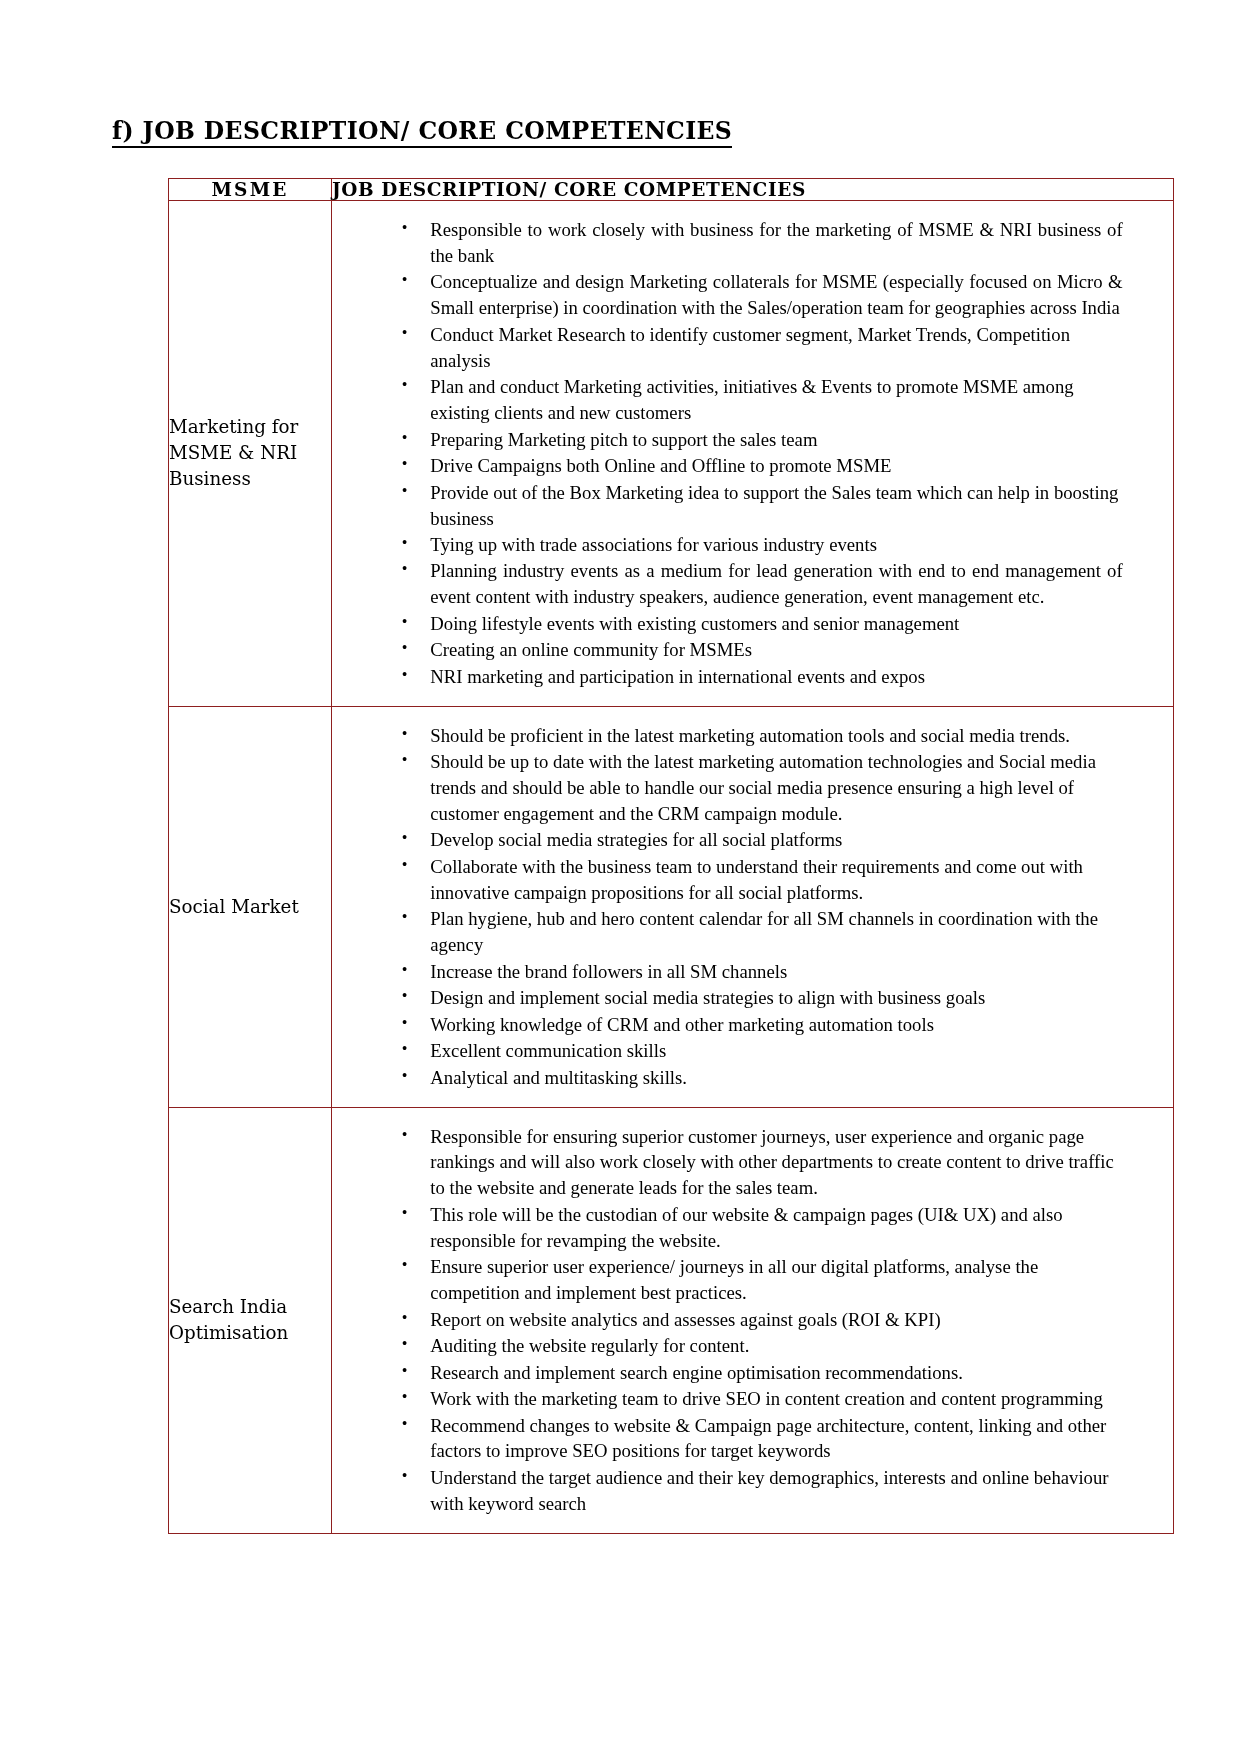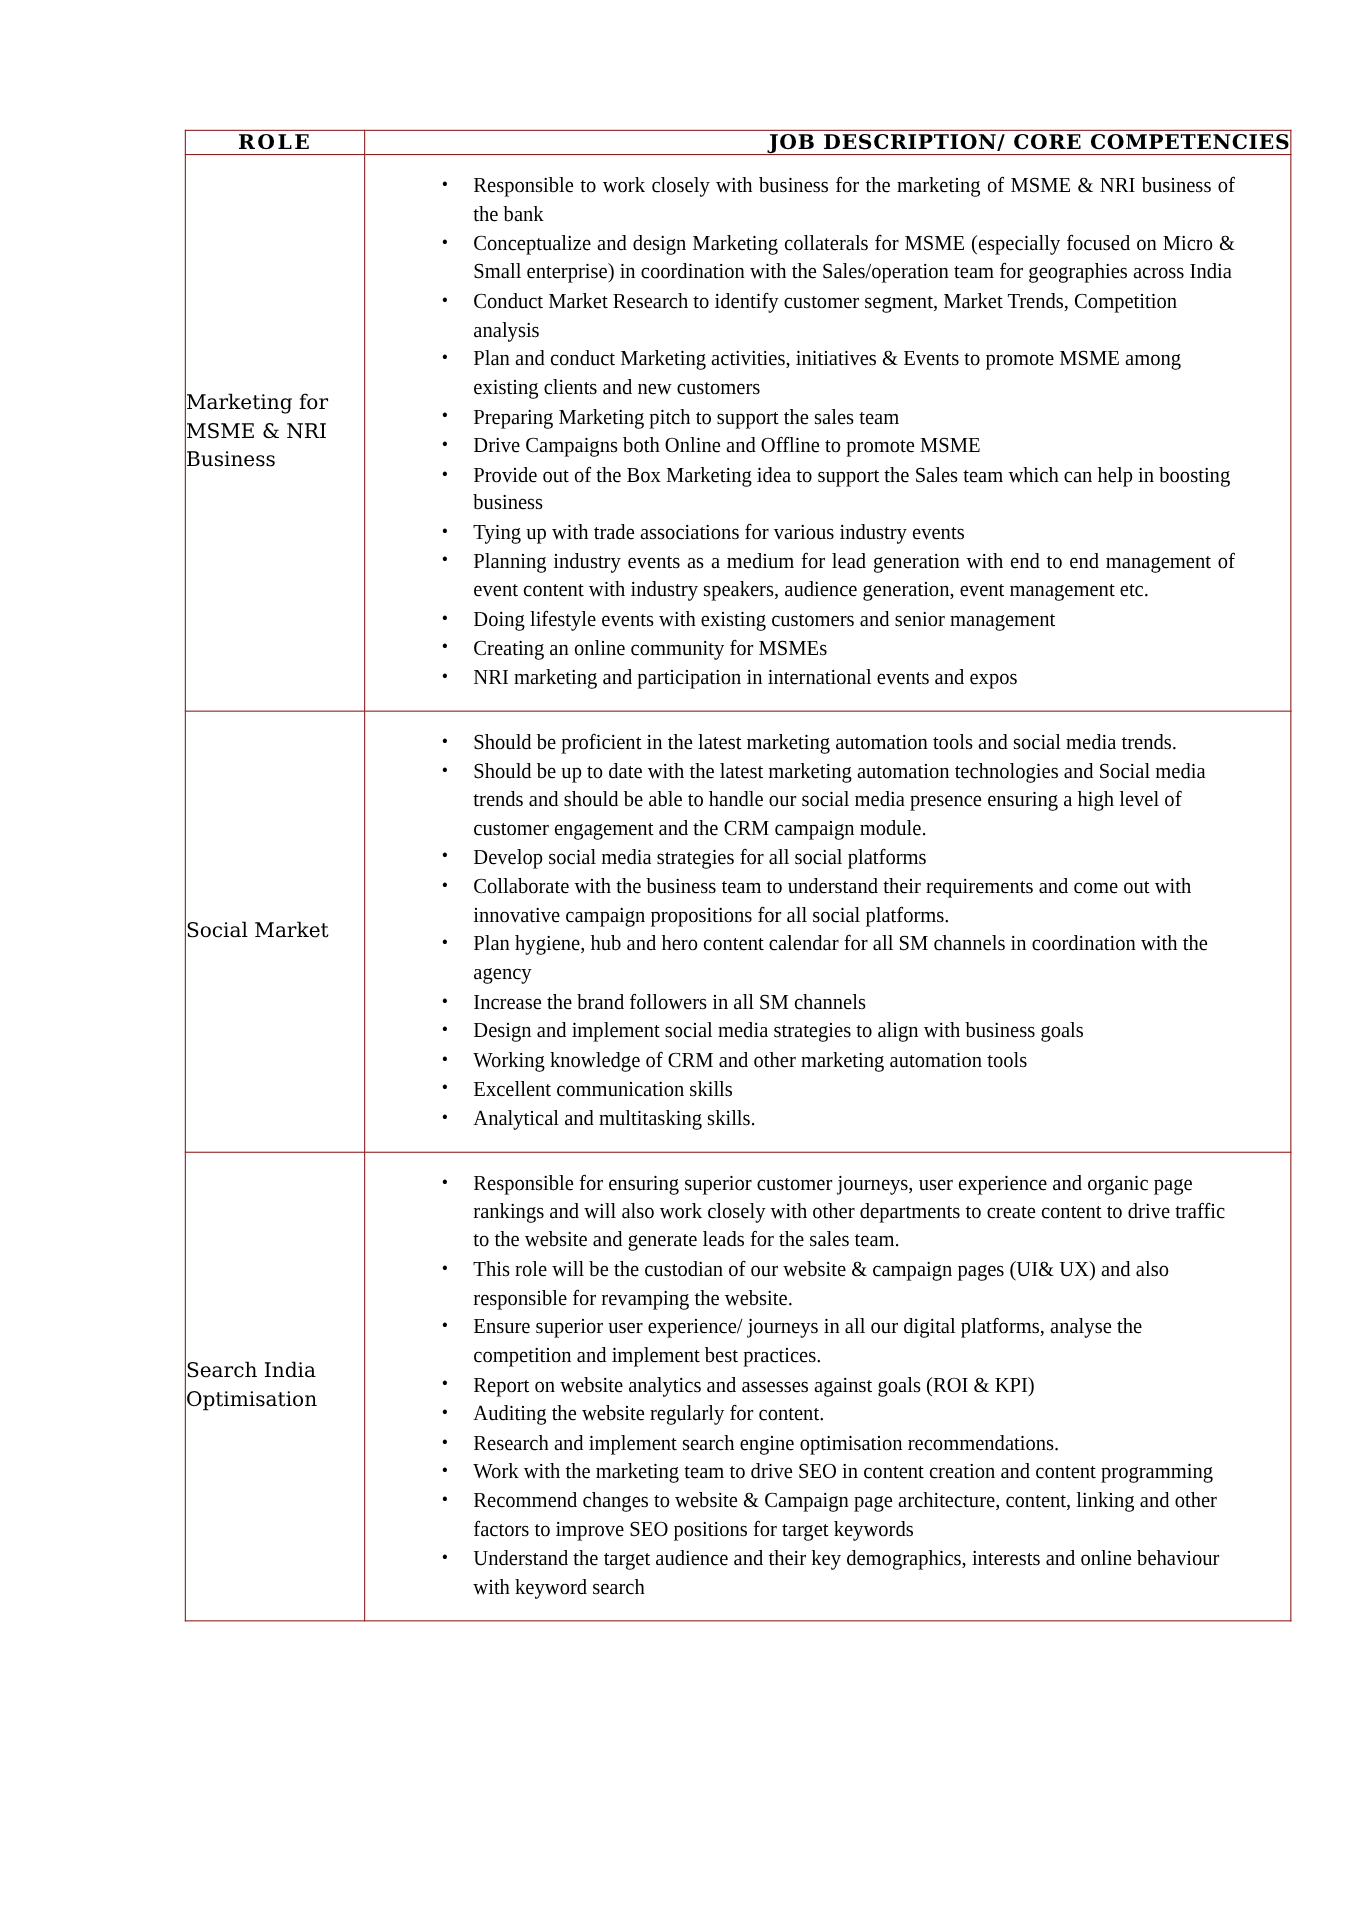--- a/index.html
+++ b/index.html
@@ -52,21 +52,21 @@
   th.head-cell {
     text-align: center;
     font-family: "DejaVu Serif", "Liberation Serif", serif;
     font-weight: bold;
     font-size: 18.5px;
     letter-spacing: 0.7px;
     padding: 14px 6px 15px 6px;
   }
   th.head-role { letter-spacing: 2.2px; }
   th.head-desc {
-    text-align: right;
+    text-align: left;
     padding-left: 44px;
     letter-spacing: 0.6px;
   }
 
   td.role-cell {
     font-family: "DejaVu Serif", "Liberation Serif", serif;
     font-size: 18.3px;
     line-height: 1.42;
     padding: 6px 6px 6px 14px;
     text-align: left;
@@ -102,29 +102,32 @@
     font-size: 17px;
     line-height: 1.45;
   }
   ul.bullets > li.nojust { text-align: left; }
 </style>
 </head>
 <body>
 
 <div class="page">
 
+  <div class="title-row">
+    <span class="doc-title">f) JOB DESCRIPTION/ CORE COMPETENCIES</span>
+  </div>
 
   <table class="jd">
     <colgroup>
       <col class="role-col">
       <col class="desc-col">
     </colgroup>
     <thead>
       <tr>
-        <th class="head-cell head-role">ROLE</th>
+        <th class="head-cell head-role">MSME</th>
         <th class="head-cell head-desc">JOB DESCRIPTION/ CORE COMPETENCIES</th>
       </tr>
     </thead>
     <tbody>
 
       <tr>
         <td class="role-cell">Marketing for MSME &amp; NRI Business</td>
         <td class="desc-cell">
           <ul class="bullets">
             <li>Responsible to work closely with business for the marketing of MSME &amp; NRI business of the bank</li>

